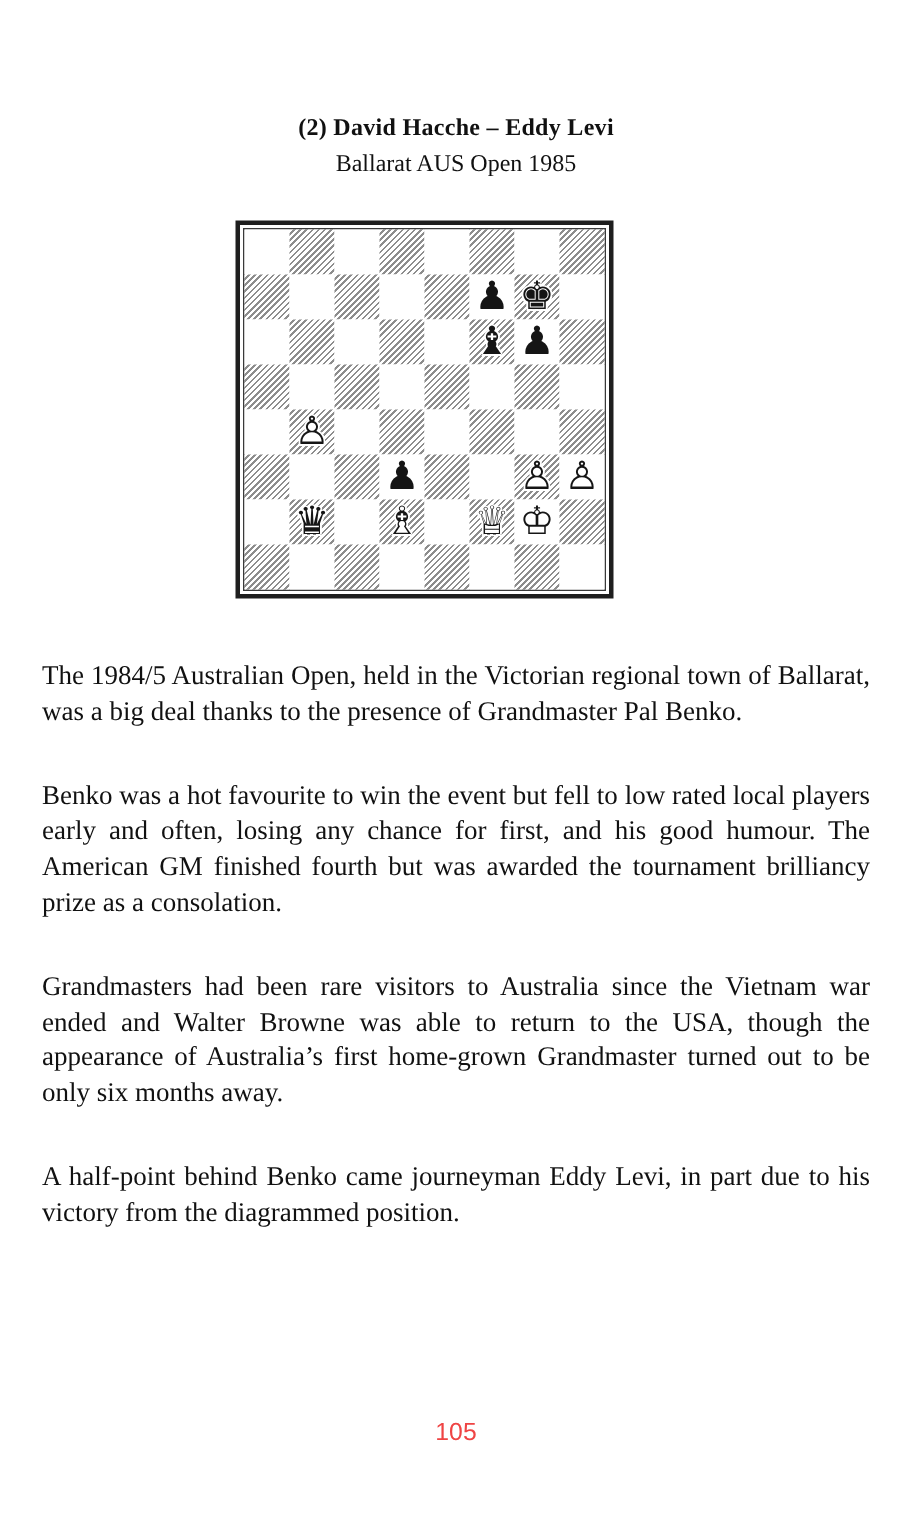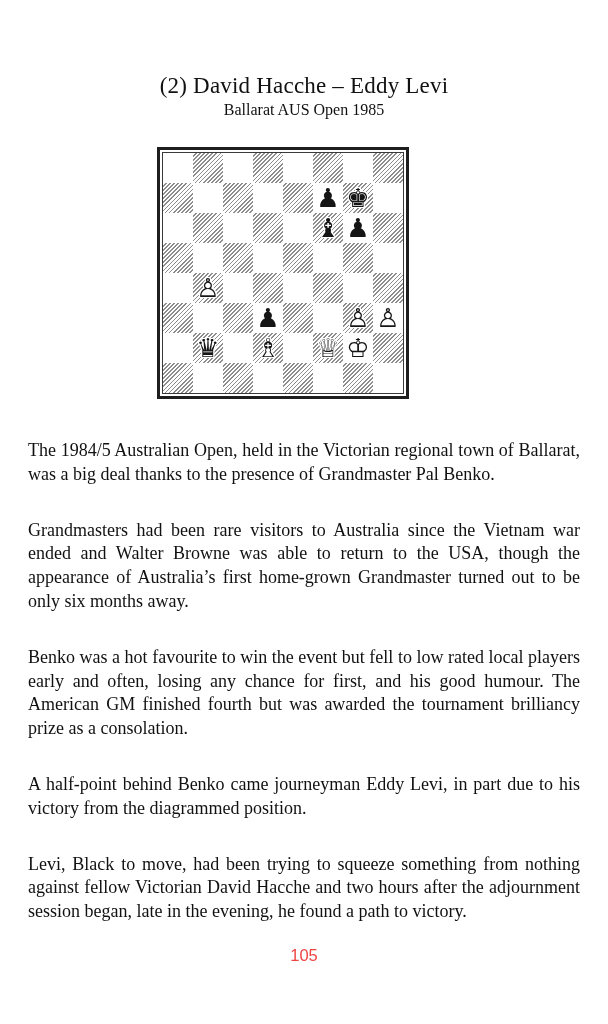--- a/index.html
+++ b/index.html
@@ -8,22 +8,22 @@
     background: #ffffff;
     font-family: "Liberation Serif", serif;
     color: #111;
     overflow: hidden;
     position: relative;
   }
   .page { width: 608px; height: 1024px; position: relative; }
 
   header { padding-top: 74px; text-align: center; }
   .game-title {
-    font-size: 23px;
-    font-weight: normal;
+    font-size: 16px;
+    font-weight: bold;
     line-height: 24px;
     letter-spacing: 0.2px;
   }
   .event-subtitle {
     font-size: 16px;
     line-height: 23px;
   }
 
   .board-outer {
     width: fit-content;
@@ -190,23 +190,22 @@
           <div class="sq dark"></div>
           <div class="sq light"></div>
           <div class="sq dark"></div>
           <div class="sq light"></div>
         </div>
     </div>
   </div>
 
   <main>
     <p>The 1984/5 Australian Open, held in the Victorian regional town of Ballarat, was a big deal thanks to the presence of Grandmaster Pal Benko.</p>
+    <p>Benko was a hot favourite to win the event but fell to low rated local players early and often, losing any chance for first, and his good humour. The American GM finished fourth but was awarded the tournament brilliancy prize as a consolation.</p>
     <p>Grandmasters had been rare visitors to Australia since the Vietnam war ended and Walter Browne was able to return to the USA, though the appearance of Australia’s first home-grown Grandmaster turned out to be only six months away.</p>
-    <p>Benko was a hot favourite to win the event but fell to low rated local players early and often, losing any chance for first, and his good humour. The American GM finished fourth but was awarded the tournament brilliancy prize as a consolation.</p>
     <p>A half-point behind Benko came journeyman Eddy Levi, in part due to his victory from the diagrammed position.</p>
-    <p>Levi, Black to move, had been trying to squeeze something from nothing against fellow Victorian David Hacche and two hours after the adjournment session began, late in the evening, he found a path to victory.</p>
   </main>
 
   <footer>
     <div class="page-number">105</div>
   </footer>
 
 </div>
 
 </body></html>

